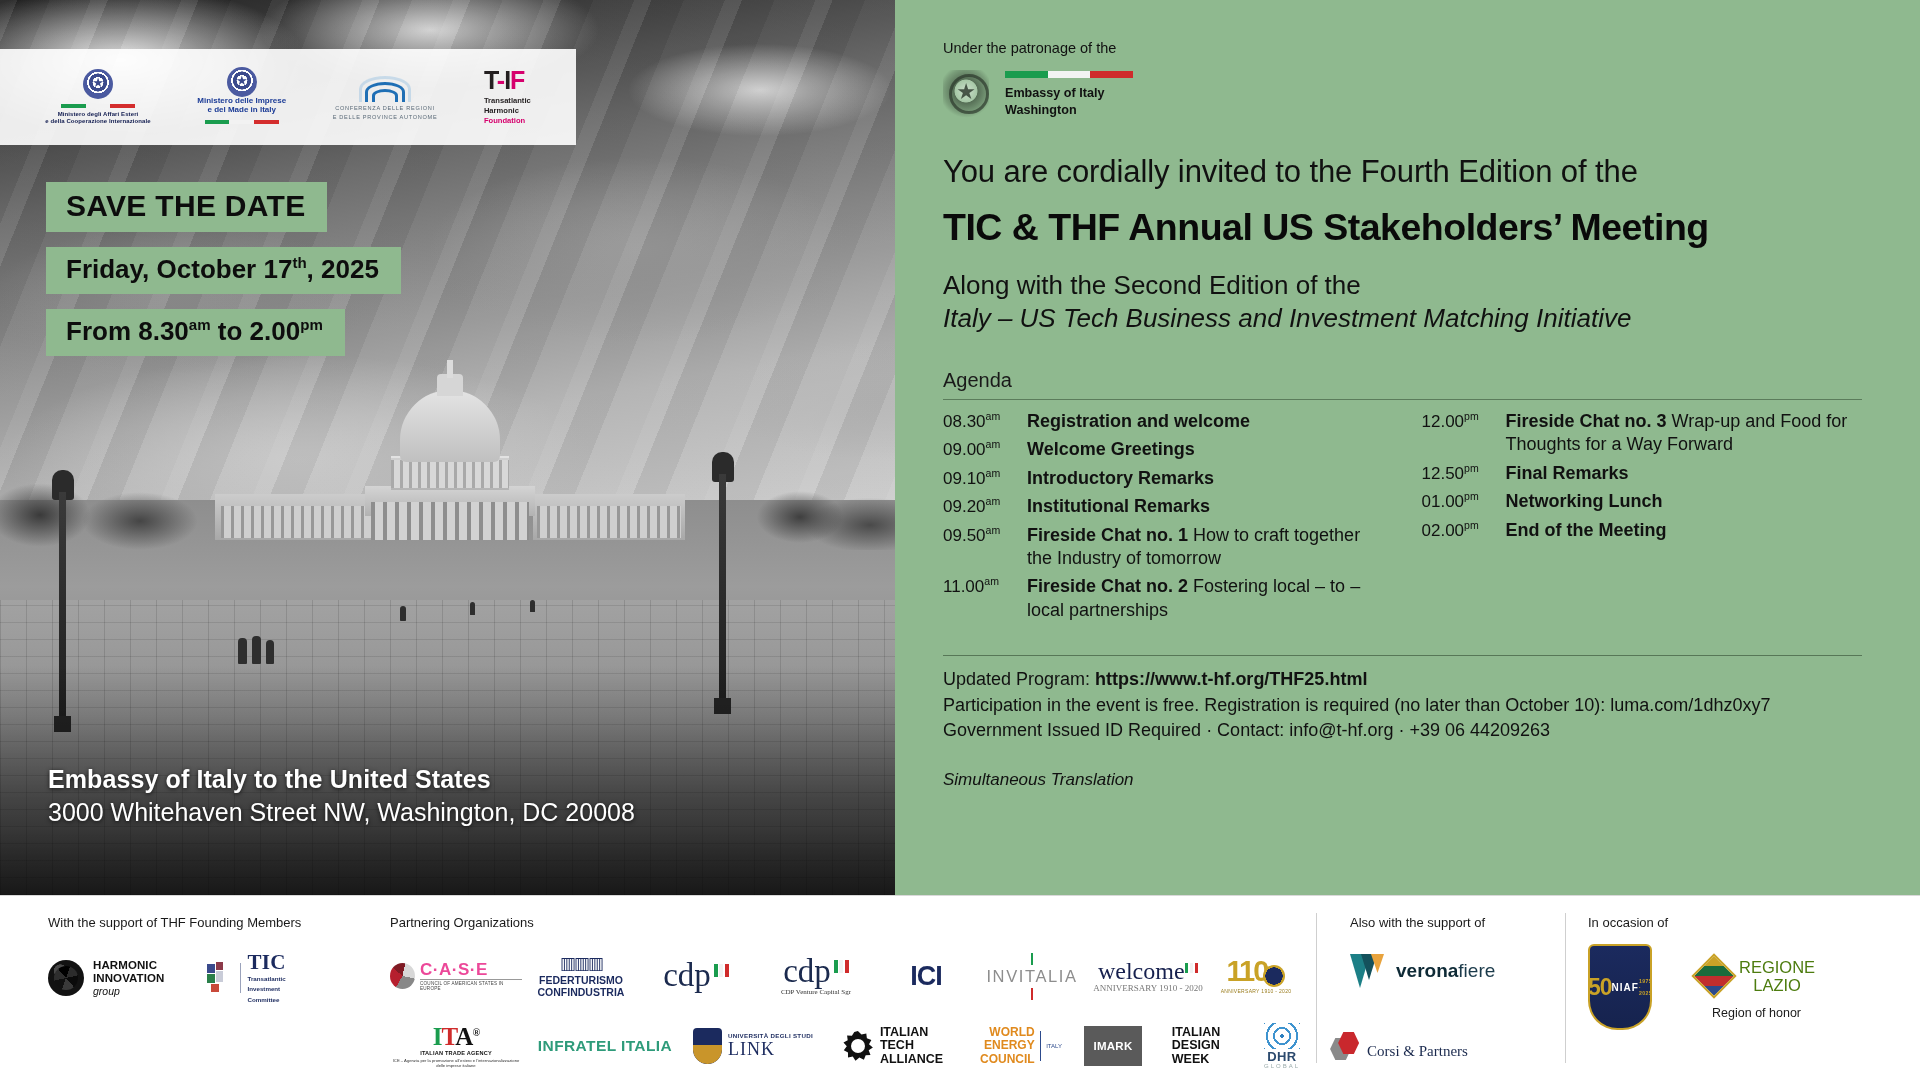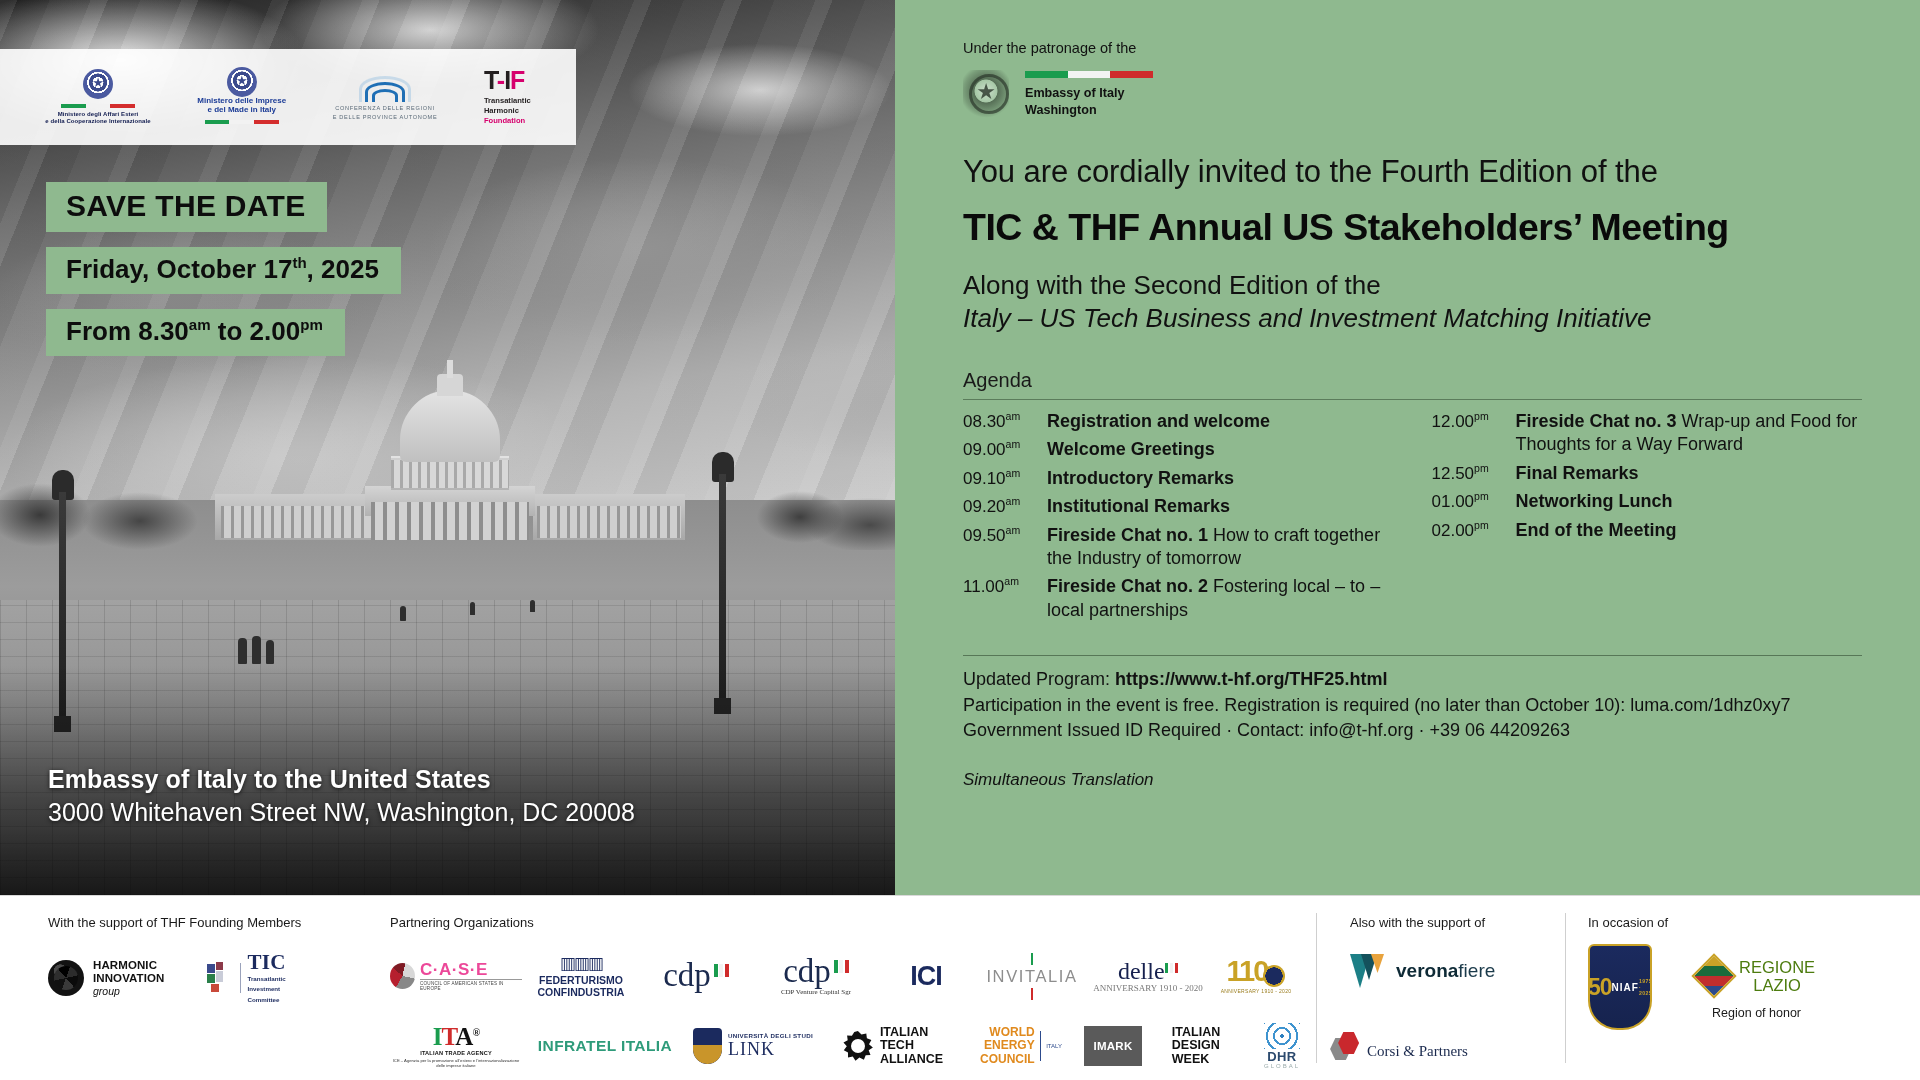--- a/index.html
+++ b/index.html
@@ -130,21 +130,21 @@
   .band.b3 { font-size:26px; font-weight:700; }
   .band sup { font-size:.58em; vertical-align:super; }
 
   .addr { position:absolute; left:48px; bottom:68px; color:#fff; text-shadow:0 1px 4px rgba(0,0,0,.75); }
   .addr .l1 { font-size:25px; font-weight:700; letter-spacing:.1px; }
   .addr .l2 { font-size:25px; font-weight:400; margin-top:4px; }
 
   
   .green {
     position:absolute; left:895px; top:0; width:1025px; height:895px;
-    background:#8fb98f; padding:40px 58px 0 68px;
+    background:#8fb98f; padding:40px 58px 0 48px;
   }
   .patron-label { font-size:14.5px; color:#111; margin-bottom:14px; }
   .patron { display:flex; align-items:center; gap:16px; margin-bottom:34px; }
   .patron-crest { width:46px; height:50px; position:relative;
     background:radial-gradient(circle at 50% 42%, rgba(255,255,255,.55) 0%, rgba(255,255,255,.2) 30%, rgba(40,50,40,.55) 32%, rgba(40,50,40,.2) 60%, rgba(255,255,255,0) 72%);
   }
   .patron-crest::before { content:""; position:absolute; left:6px; top:4px; width:34px; height:34px;
     border:3px solid rgba(35,45,35,.62); border-radius:50%; }
   .patron-crest::after { content:"★"; position:absolute; left:0; top:9px; width:100%; text-align:center;
     font-size:22px; color:rgba(30,40,30,.75); }
@@ -573,21 +573,21 @@
         </div>
         <div class="plogo" style="width:120px;">
           <div class="invitalia">
             <div class="bar" style="background:#1a9c4e"></div>
             <div class="t">INVITALIA</div>
             <div class="bar" style="background:#cf2b2b"></div>
           </div>
         </div>
         <div class="plogo" style="width:112px;">
           <div class="simest">
-            <span class="w">delle</span><span class="fl">
+            <span class="w">welcome</span><span class="fl">
                 <i style="background:#1a9c4e"></i>
                 <i style="background:#f2f2f2"></i>
                 <i style="background:#cf2b2b"></i>
               </span>
             <div class="s">ANNIVERSARY 1910 - 2020</div>
           </div>
         </div>
         <div class="plogo" style="width:104px;">
           <div class="anniv">
             <div><span class="n">110</span><span class="seal"></span></div>

